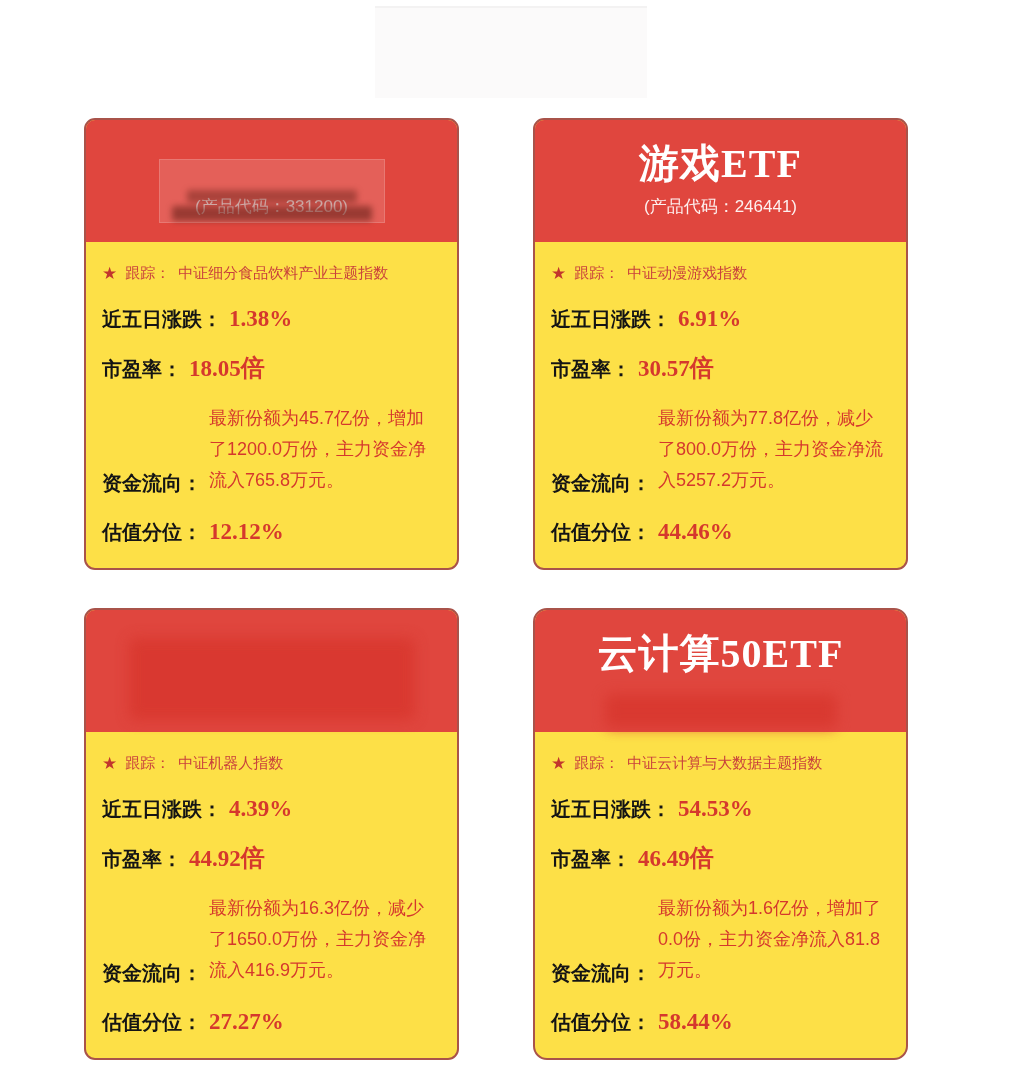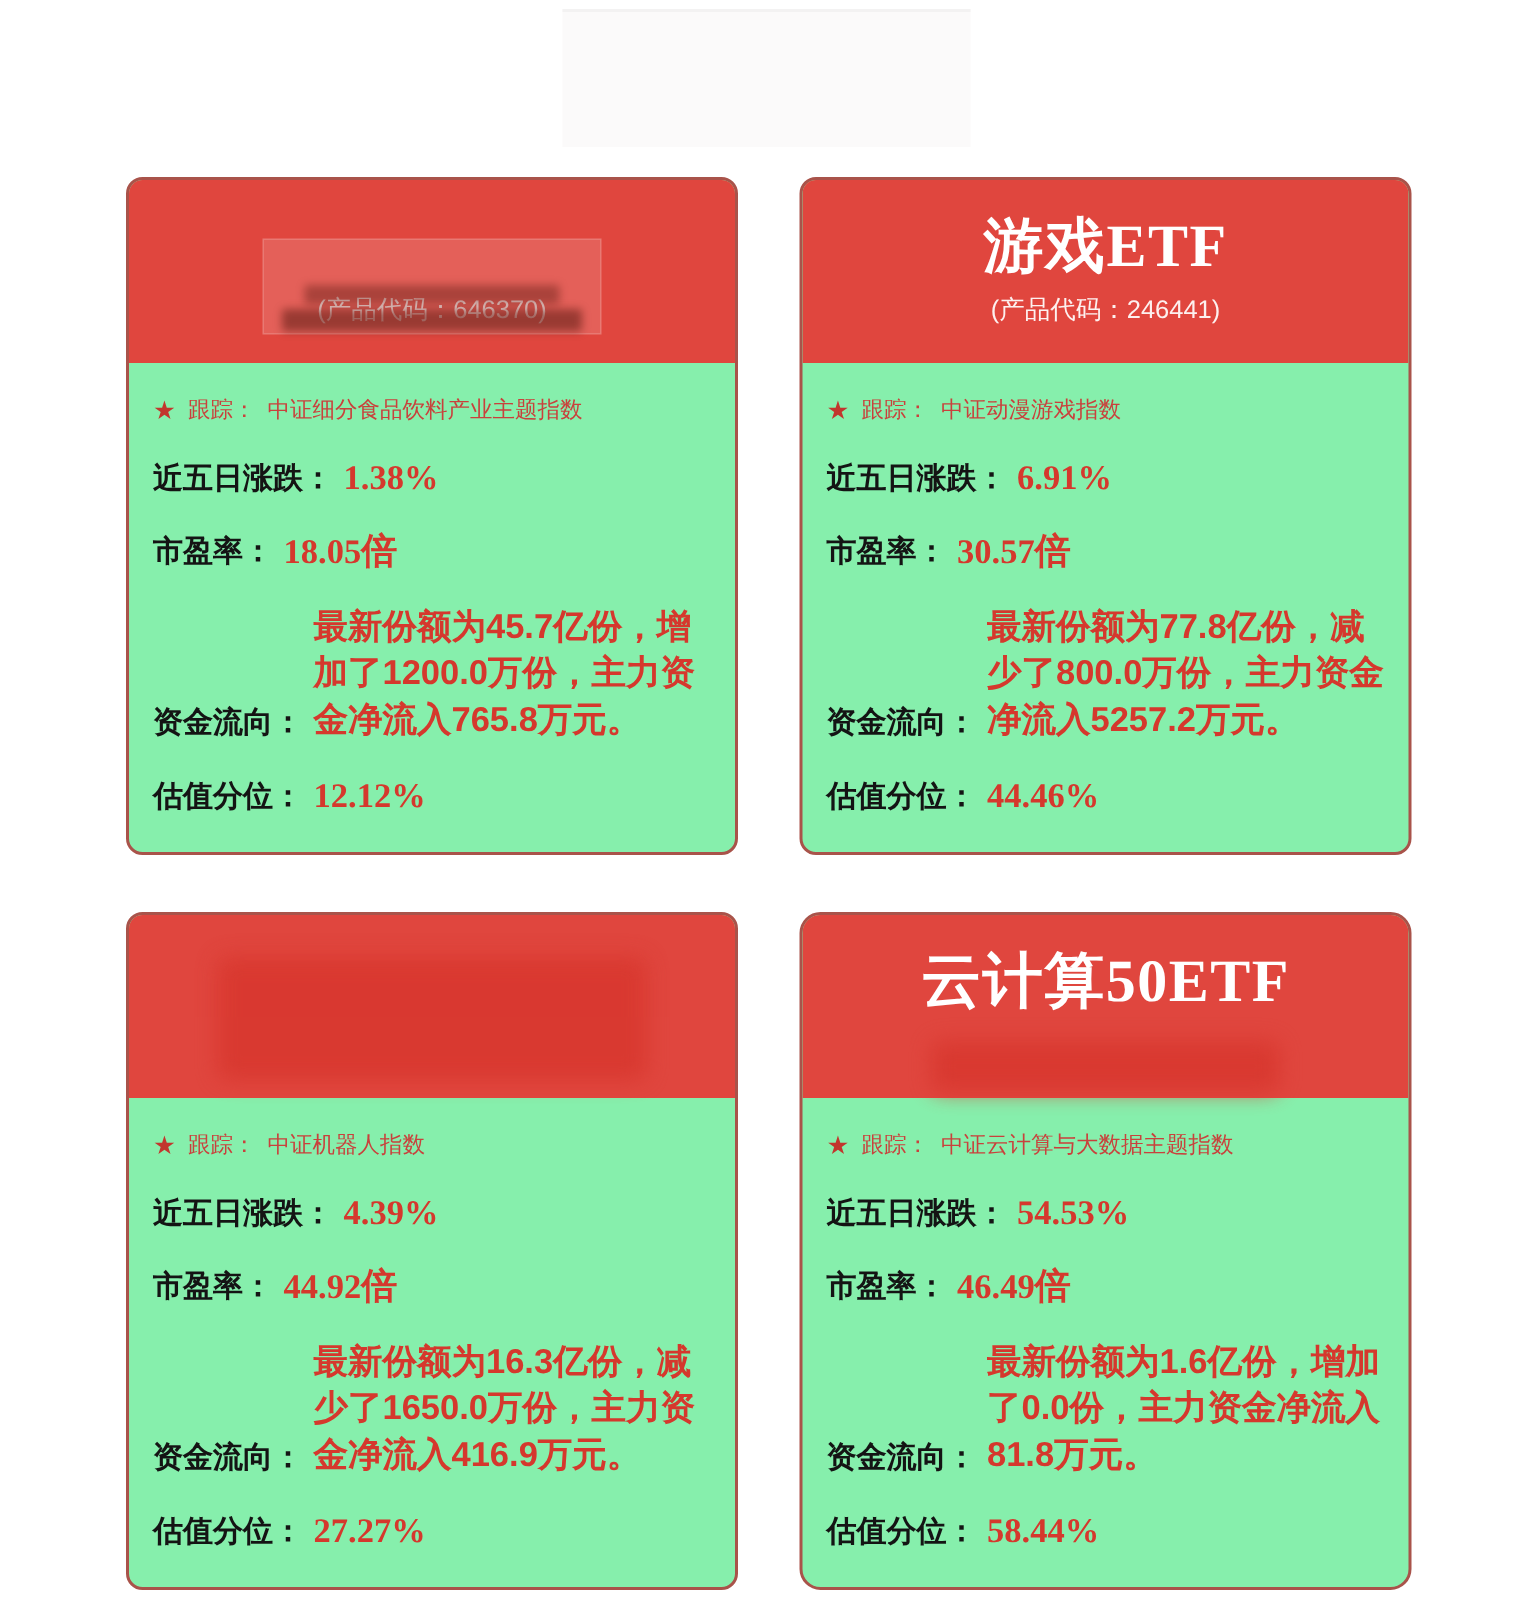--- a/index.html
+++ b/index.html
@@ -5,22 +5,22 @@
   html,body{margin:0;padding:0;}
   body{
     width:1024px;height:1080px;position:relative;background:#ffffff;
     font-family:"Liberation Sans",sans-serif;overflow:hidden;
   }
   .watermark{
     position:absolute;left:375px;top:6px;width:272px;height:90px;
     background:#fbfafa;border-top:2px solid #f3f2f2;
   }
   .card{
-    position:absolute;width:408px;height:452px;box-sizing:border-box;
-    border:2px solid #a9534a;border-radius:11px;background:#86efac;overflow:hidden;
+    position:absolute;width:375px;height:452px;box-sizing:border-box;
+    border:2px solid #a9534a;border-radius:11px;background:#fde047;overflow:hidden;
   }
   .card.c0{left:84px;top:118px;}
   .card.c1{left:533px;top:118px;}
   .card.c2{left:84px;top:608px;}
   .card.c3{left:533px;top:608px;border-radius:14px;}
   .card-header{
     height:122px;background:#e0463e;color:#ffffff;text-align:center;position:relative;
   }
   .card-title{
     font-family:"Liberation Serif",serif;font-weight:bold;font-size:40px;
@@ -57,36 +57,36 @@
     font-weight:bold;color:#141414;font-size:20px;white-space:nowrap;line-height:26px;
   }
   .stat-value{
     color:#d5382d;font-weight:bold;margin-left:7px;
     font-family:"Liberation Serif",serif;font-size:23px;line-height:26px;
   }
   .pe-unit{
     font-family:"Liberation Sans",sans-serif;font-size:24px;
   }
   .flow-value{
-    font-family:"Liberation Sans",sans-serif;font-size:23px;line-height:31px;
-    margin-top:-2px;color:#d5382d;font-weight:bold;margin-left:7px;
+    font-family:"Liberation Sans",sans-serif;font-size:18px;line-height:31px;
+    margin-top:-2px;color:#d5382d;font-weight:normal;margin-left:7px;
   }
 </style>
 </head>
 <body>
 
 <div class="watermark"></div>
 
 <div class="card c0">
   <div class="card-header">
     <div class="redact-light"></div>
     <div class="smudge s1"></div>
     <div class="smudge s2"></div>
     <div class="card-title"></div>
-    <div class="card-code">(产品代码：646370)</div>
+    <div class="card-code">(产品代码：331200)</div>
   </div>
   <div class="card-body">
     <div class="track-row">
       <span class="star-icon">★</span>
       <span>跟踪：</span>
       <span>中证细分食品饮料产业主题指数</span>
     </div>
     <div class="stat-row">
       <span class="stat-label">近五日涨跌：</span>
       <span class="stat-value">1.38%</span>

